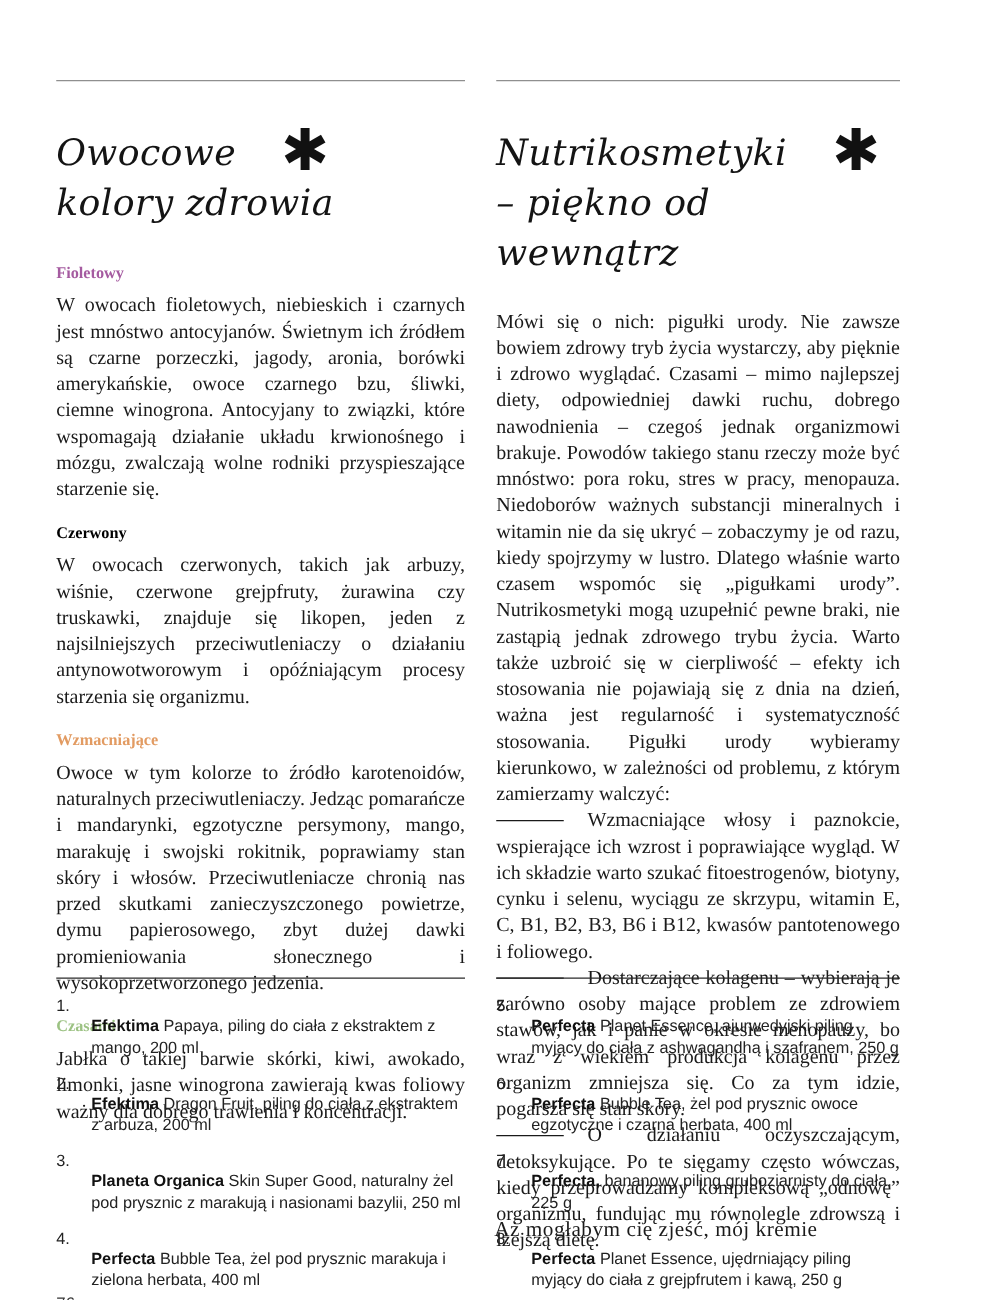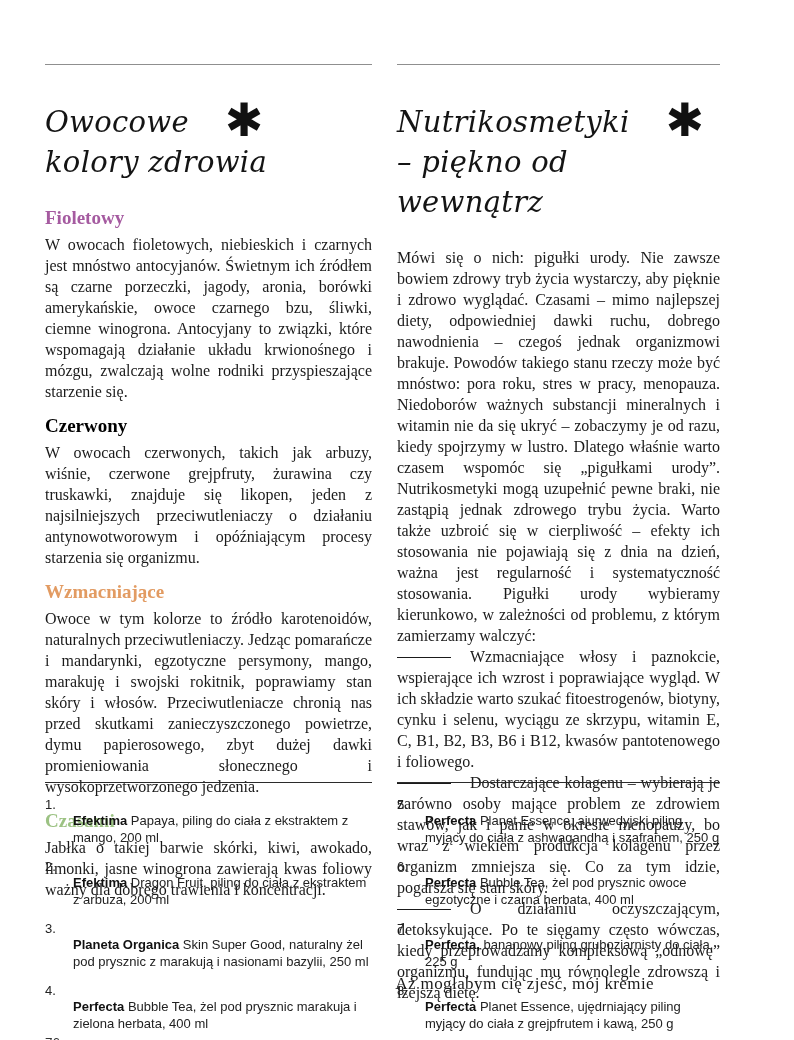--- a/index.html
+++ b/index.html
@@ -7,21 +7,21 @@
         font-family:"Liberation Serif", serif;color:#1a1a1a;}
   .col{position:absolute;top:64px;}
   .col-left{left:45px;width:327px;}
   .col-right{left:397px;width:323px;}
   .toprule{border-top:1px solid #8f8f8f;height:0;}
   .article-title{margin-top:37px;font-family:"DejaVu Serif", serif;font-style:italic;
                  font-size:29px;line-height:40px;letter-spacing:0.3px;color:#141414;}
   .title-row{display:flex;align-items:flex-start;gap:36px;}
   .asterisk{font-family:"DejaVu Sans", sans-serif;font-style:normal;font-weight:700;
             font-size:46px;line-height:36px;color:#111;}
-  .section-heading{font-size:19px;line-height:22px;margin:13px 0 5px 0;}
+  .section-heading{font-size:13px;line-height:22px;margin:13px 0 5px 0;}
   .first-heading{margin-top:25px;}
   .body-text{font-size:16px;line-height:21px;text-align:justify;margin:0 0 0 0;}
   .intro{margin-top:25px;font-family:Liberation Serif, serif;}
   .bullet{margin:0;}
   .dash{display:inline-block;width:54px;height:1px;background:#1a1a1a;
         vertical-align:4px;margin-right:19px;}
   .products{position:absolute;top:782px;font-family:"Liberation Sans", sans-serif;}
   .products-left{left:45px;width:327px;}
   .products-right{left:397px;width:323px;}
   .botrule{border-top:1px solid #2b2b2b;height:0;}

